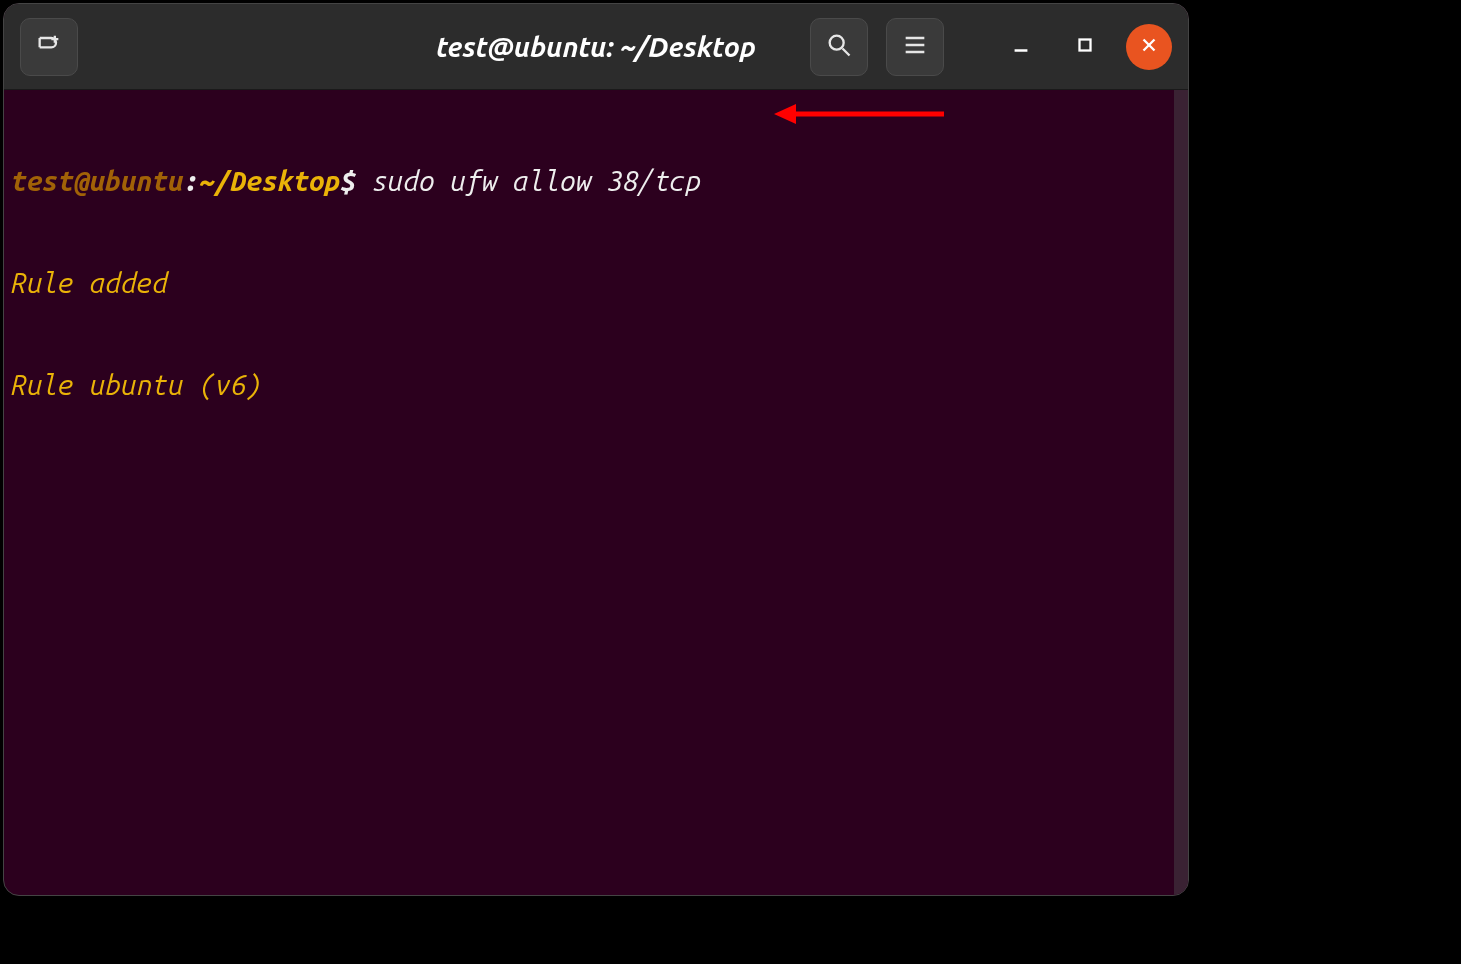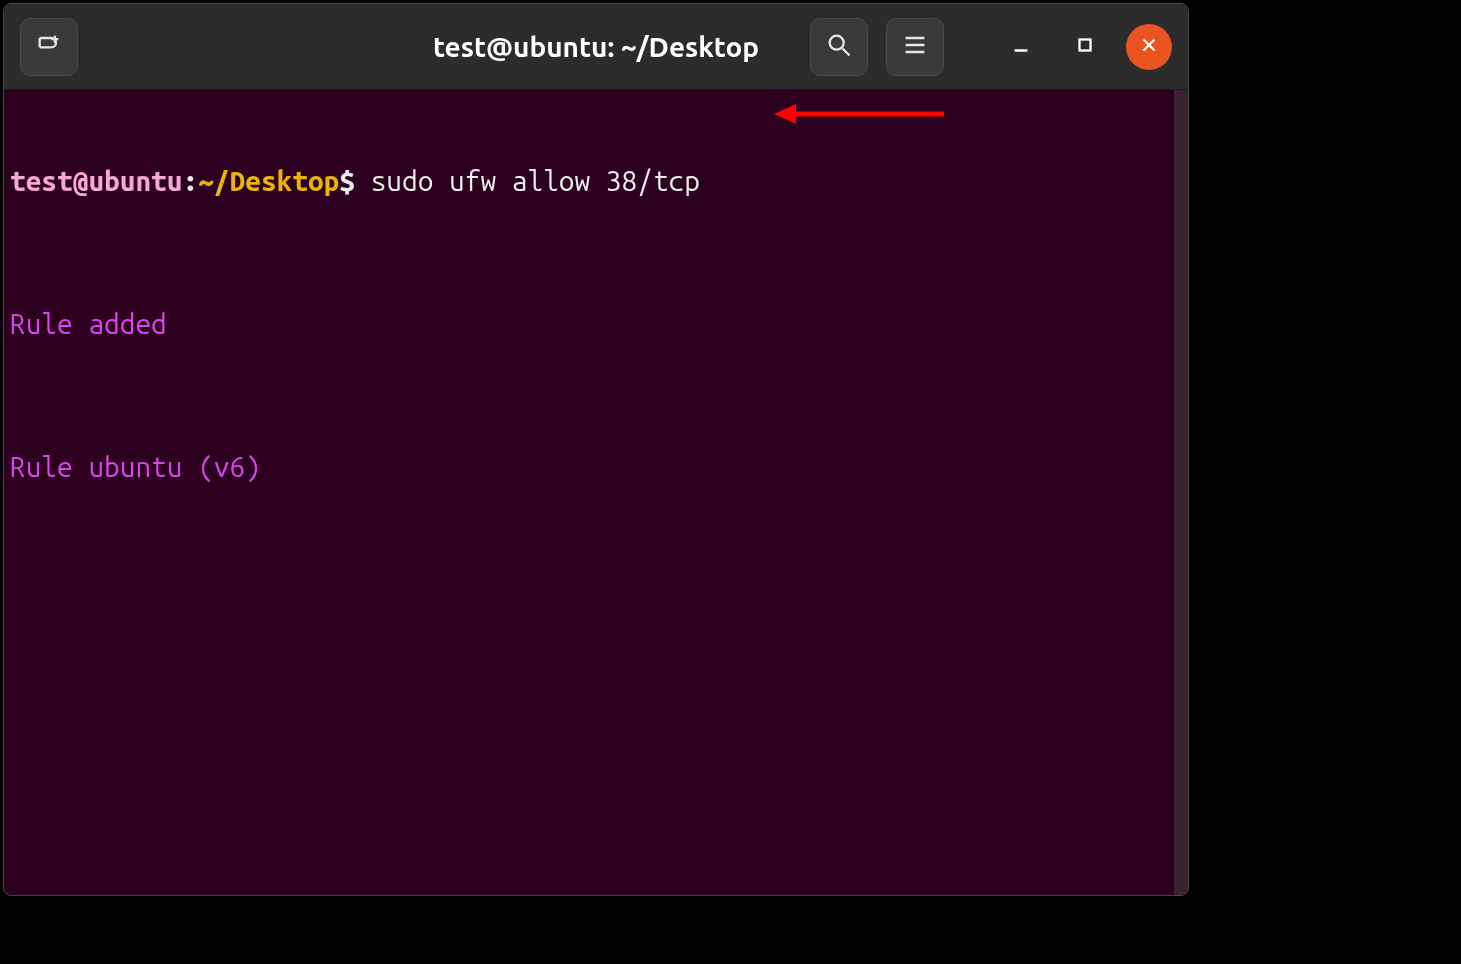--- a/index.html
+++ b/index.html
@@ -5,23 +5,24 @@
   * { margin: 0; padding: 0; box-sizing: border-box; }
   html, body { width: 1461px; height: 964px; font-family: "Ubuntu Mono","DejaVu Sans Mono","Menlo","Consolas",monospace; }
   body { background: #000; overflow: hidden; }
 
   .window {
     position: relative;
     width: 1186px;
     height: 893px;
     margin: 3px 0 0 3px;
     background: #2c001e; 
-    border-radius: 8px;
+    border-radius: 16px;
     overflow: hidden;
     border: 1px solid #444;
+    font-style: italic;
   }
 
   
   .titlebar {
     height: 86px;
     background: #2c2c2c;
     display: flex;
     align-items: center;
     padding: 0 16px;
     gap: 16px;
@@ -70,26 +71,26 @@
     position: relative;
     padding: 6px 6px 6px 6px;
     font-size: 28px;
     line-height: 34px;
     color: #eeeeee;
     font-weight: 700;
     white-space: pre;
     font-family: "Ubuntu Mono","DejaVu Sans Mono","Menlo","Consolas",monospace;
   }
   .line { white-space: pre; }
-  .user-host { color: #f9a8d4;  }
+  .user-host { color: #a16207;  }
   .colon { color: #eeeeee; }
   .path { color: #eab308;  font-weight: 700; }
   .dollar { color: #eeeeee; }
   .cmd { color: #eeeeee; font-weight: 400; }
-  .out { color: #d946ef; font-weight: 400; margin-top: 41px; }
+  .out { color: #eab308; font-weight: 400; }
 
   .cursor {
     display: inline-block;
     width: 15px;
     height: 28px;
     background: #ffffff;
     vertical-align: -3px;
     margin-left: 2px;
   }
 

